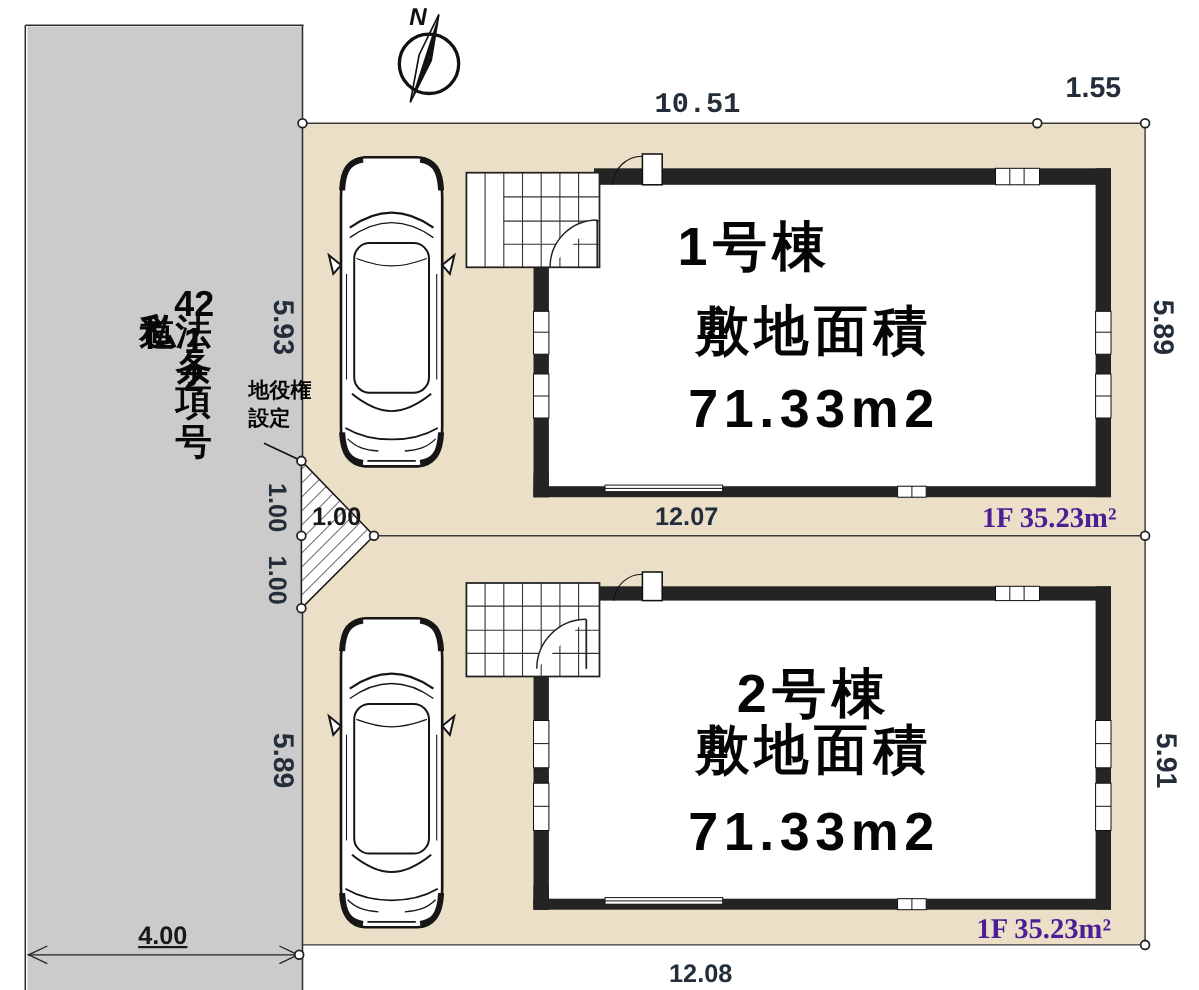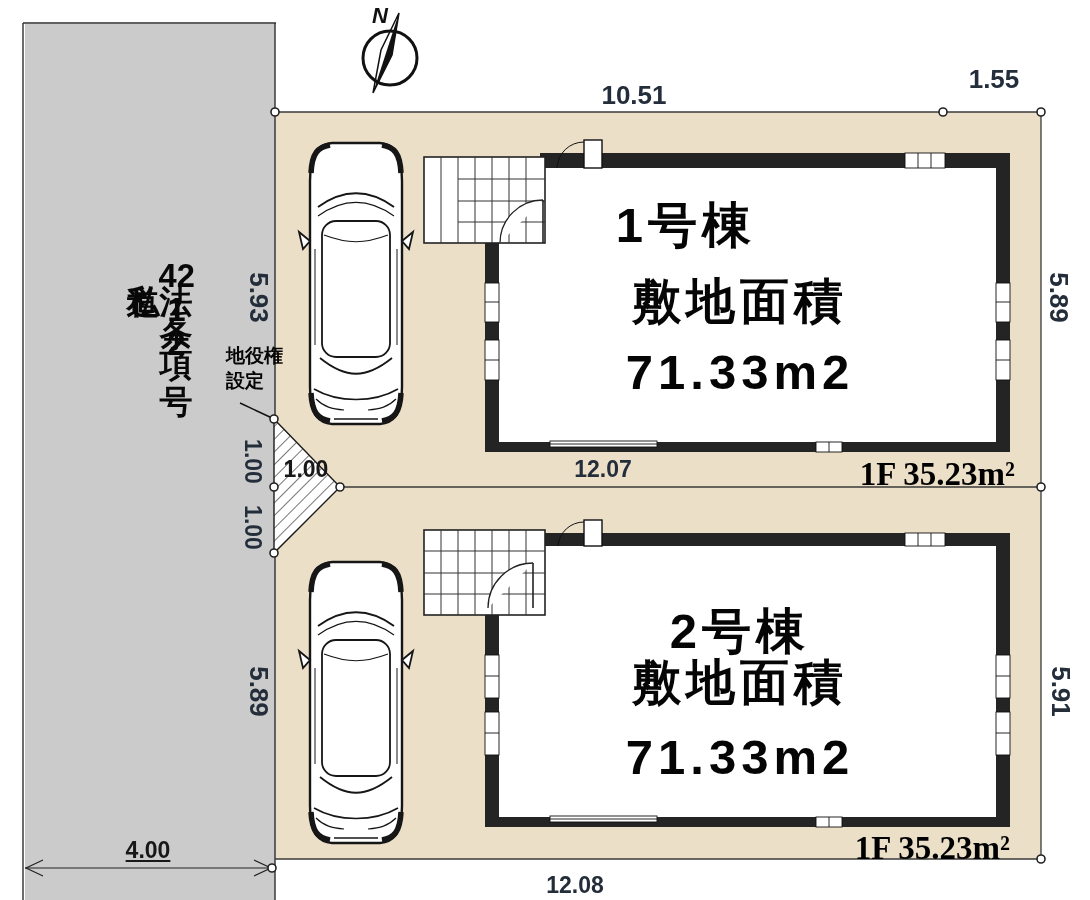--- a/index.html
+++ b/index.html
@@ -4,21 +4,21 @@
 <style>
   html,body{margin:0;padding:0;background:#ffffff;}
   .canvas{position:relative;width:1090px;height:900px;background:#ffffff;overflow:hidden;
           font-family:"Liberation Sans",sans-serif;}
   .canvas svg{position:absolute;left:0;top:0;}
   .lbl{position:absolute;color:#000;white-space:nowrap;}
   .dim{font-weight:700;color:#232e3a;font-size:26px;text-align:center;}
   .dim-sm{font-weight:700;color:#232e3a;font-size:23px;text-align:center;}
   .rot{transform:rotate(90deg);transform-origin:center center;}
   .lot-big{font-weight:800;color:#050505;font-size:49px;text-align:center;letter-spacing:5px;line-height:1;}
-  .floor{font-family:"Liberation Serif",serif;font-weight:700;color:#000000;font-size:33px;text-align:right;}
+  .floor{font-family:"Liberation Serif",serif;font-weight:700;color:#4c1d95;font-size:26px;text-align:right;}
   .ease-lbl{font-weight:700;font-size:19px;line-height:1.3;white-space:pre-line;text-align:left;color:#050505;padding-left:38px;}
   .north{font-weight:700;font-style:italic;font-size:22px;color:#111;}
   .road-label{writing-mode:vertical-rl;text-orientation:upright;font-weight:700;font-size:33px;
               color:#080808;letter-spacing:1px;line-height:1;}
   .road-label .tcy{text-combine-upright:all;}
   .road-label .gap{display:block;height:26px;}
 </style>
 </head>
 <body>
 
@@ -202,21 +202,21 @@
 
   <g>
     <circle cx="390" cy="58" r="27" fill="none" stroke="#111" stroke-width="3"></circle>
     <polygon points="399,13 392,55 373,93 381,50" fill="none" stroke="#111" stroke-width="1.5"></polygon>
     <polygon points="399,13 392,55 373,93" fill="#111"></polygon>
   </g>
 </svg>
 
 <div class="lbl north" style="left:372px;top:3px;">N</div>
 
-<div class="lbl dim" style="left:584px;top:80px;width:100px;">10.51</div>
+<div class="lbl dim" style="left:584px;top:80px;width:100px;font-family:Liberation Mono, monospace;">10.51</div>
 <div class="lbl dim" style="left:944px;top:64px;width:100px;">1.55</div>
 
 <div class="lbl dim rot" style="left:208px;top:282px;width:100px;">5.93</div>
 <div class="lbl dim rot" style="left:1008px;top:282px;width:100px;">5.89</div>
 <div class="lbl dim rot" style="left:208px;top:676px;width:100px;">5.89</div>
 <div class="lbl dim rot" style="left:1010px;top:676px;width:100px;">5.91</div>
 
 <div class="lbl dim-sm rot" style="left:212px;top:448px;width:80px;">1.00</div>
 <div class="lbl dim-sm rot" style="left:212px;top:514px;width:80px;">1.00</div>
 <div class="lbl dim-sm" style="left:266px;top:456px;width:80px;color:#181818;">1.00</div>
@@ -229,21 +229,21 @@
 </div>
 
 <div class="lbl lot-big" style="left:440px;top:201px;width:492px;">1号棟</div>
 <div class="lbl lot-big" style="left:440px;top:277px;width:600px;">敷地面積</div>
 <div class="lbl lot-big" style="left:440px;top:348px;width:600px;">71.33m2</div>
 
 <div class="lbl lot-big" style="left:440px;top:607px;width:600px;">2号棟</div>
 <div class="lbl lot-big" style="left:440px;top:658px;width:600px;">敷地面積</div>
 <div class="lbl lot-big" style="left:440px;top:733px;width:600px;">71.33m2</div>
 
-<div class="lbl dim-sm" style="left:553px;top:456px;width:100px;">12.07</div>
+<div class="lbl dim-sm" style="left:553px;top:456px;width:100px;text-align:right;">12.07</div>
 <div class="lbl floor" style="left:815px;top:456px;width:200px;">1F 35.23m²</div>
 
-<div class="lbl dim-sm" style="left:525px;top:872px;width:100px;">12.08</div>
+<div class="lbl dim-sm" style="left:587px;top:872px;width:100px;">12.08</div>
 <div class="lbl floor" style="left:810px;top:830px;width:200px;">1F 35.23m²</div>
 
 <div class="lbl dim-sm" style="left:98px;top:837px;width:100px;color:#181818;text-decoration:underline;">4.00</div>
 
 </div>
 
 </body></html>

